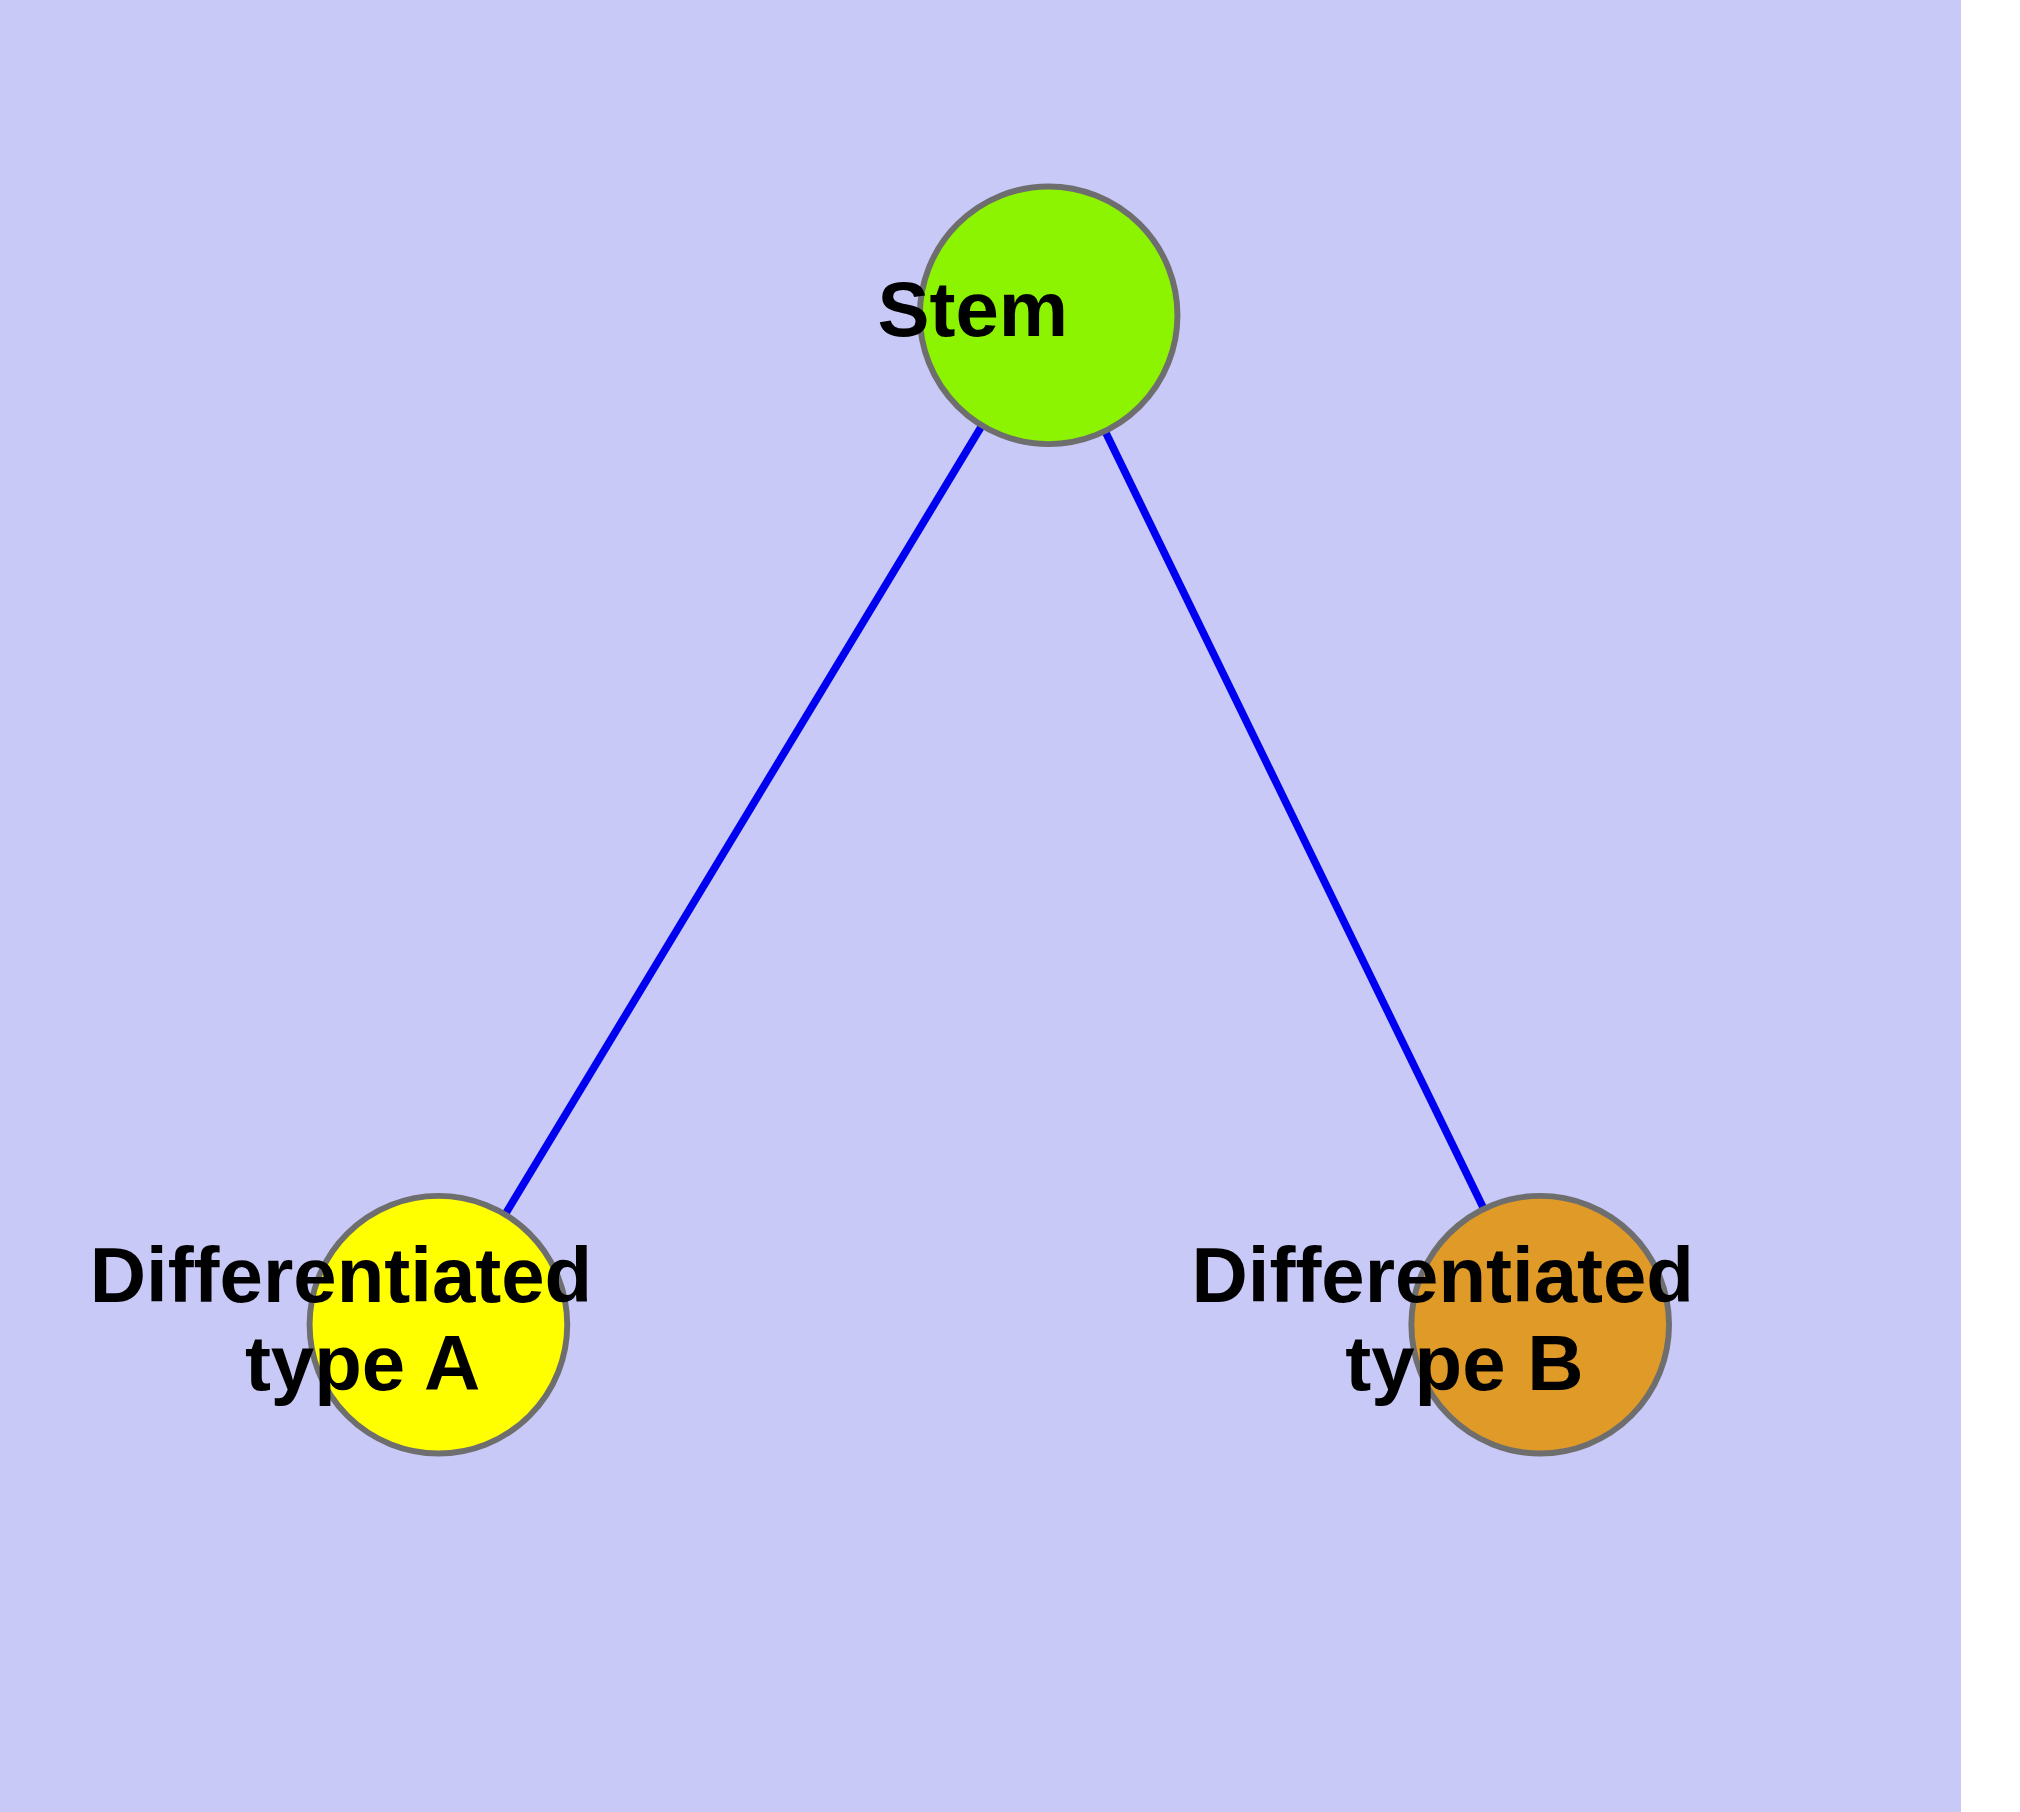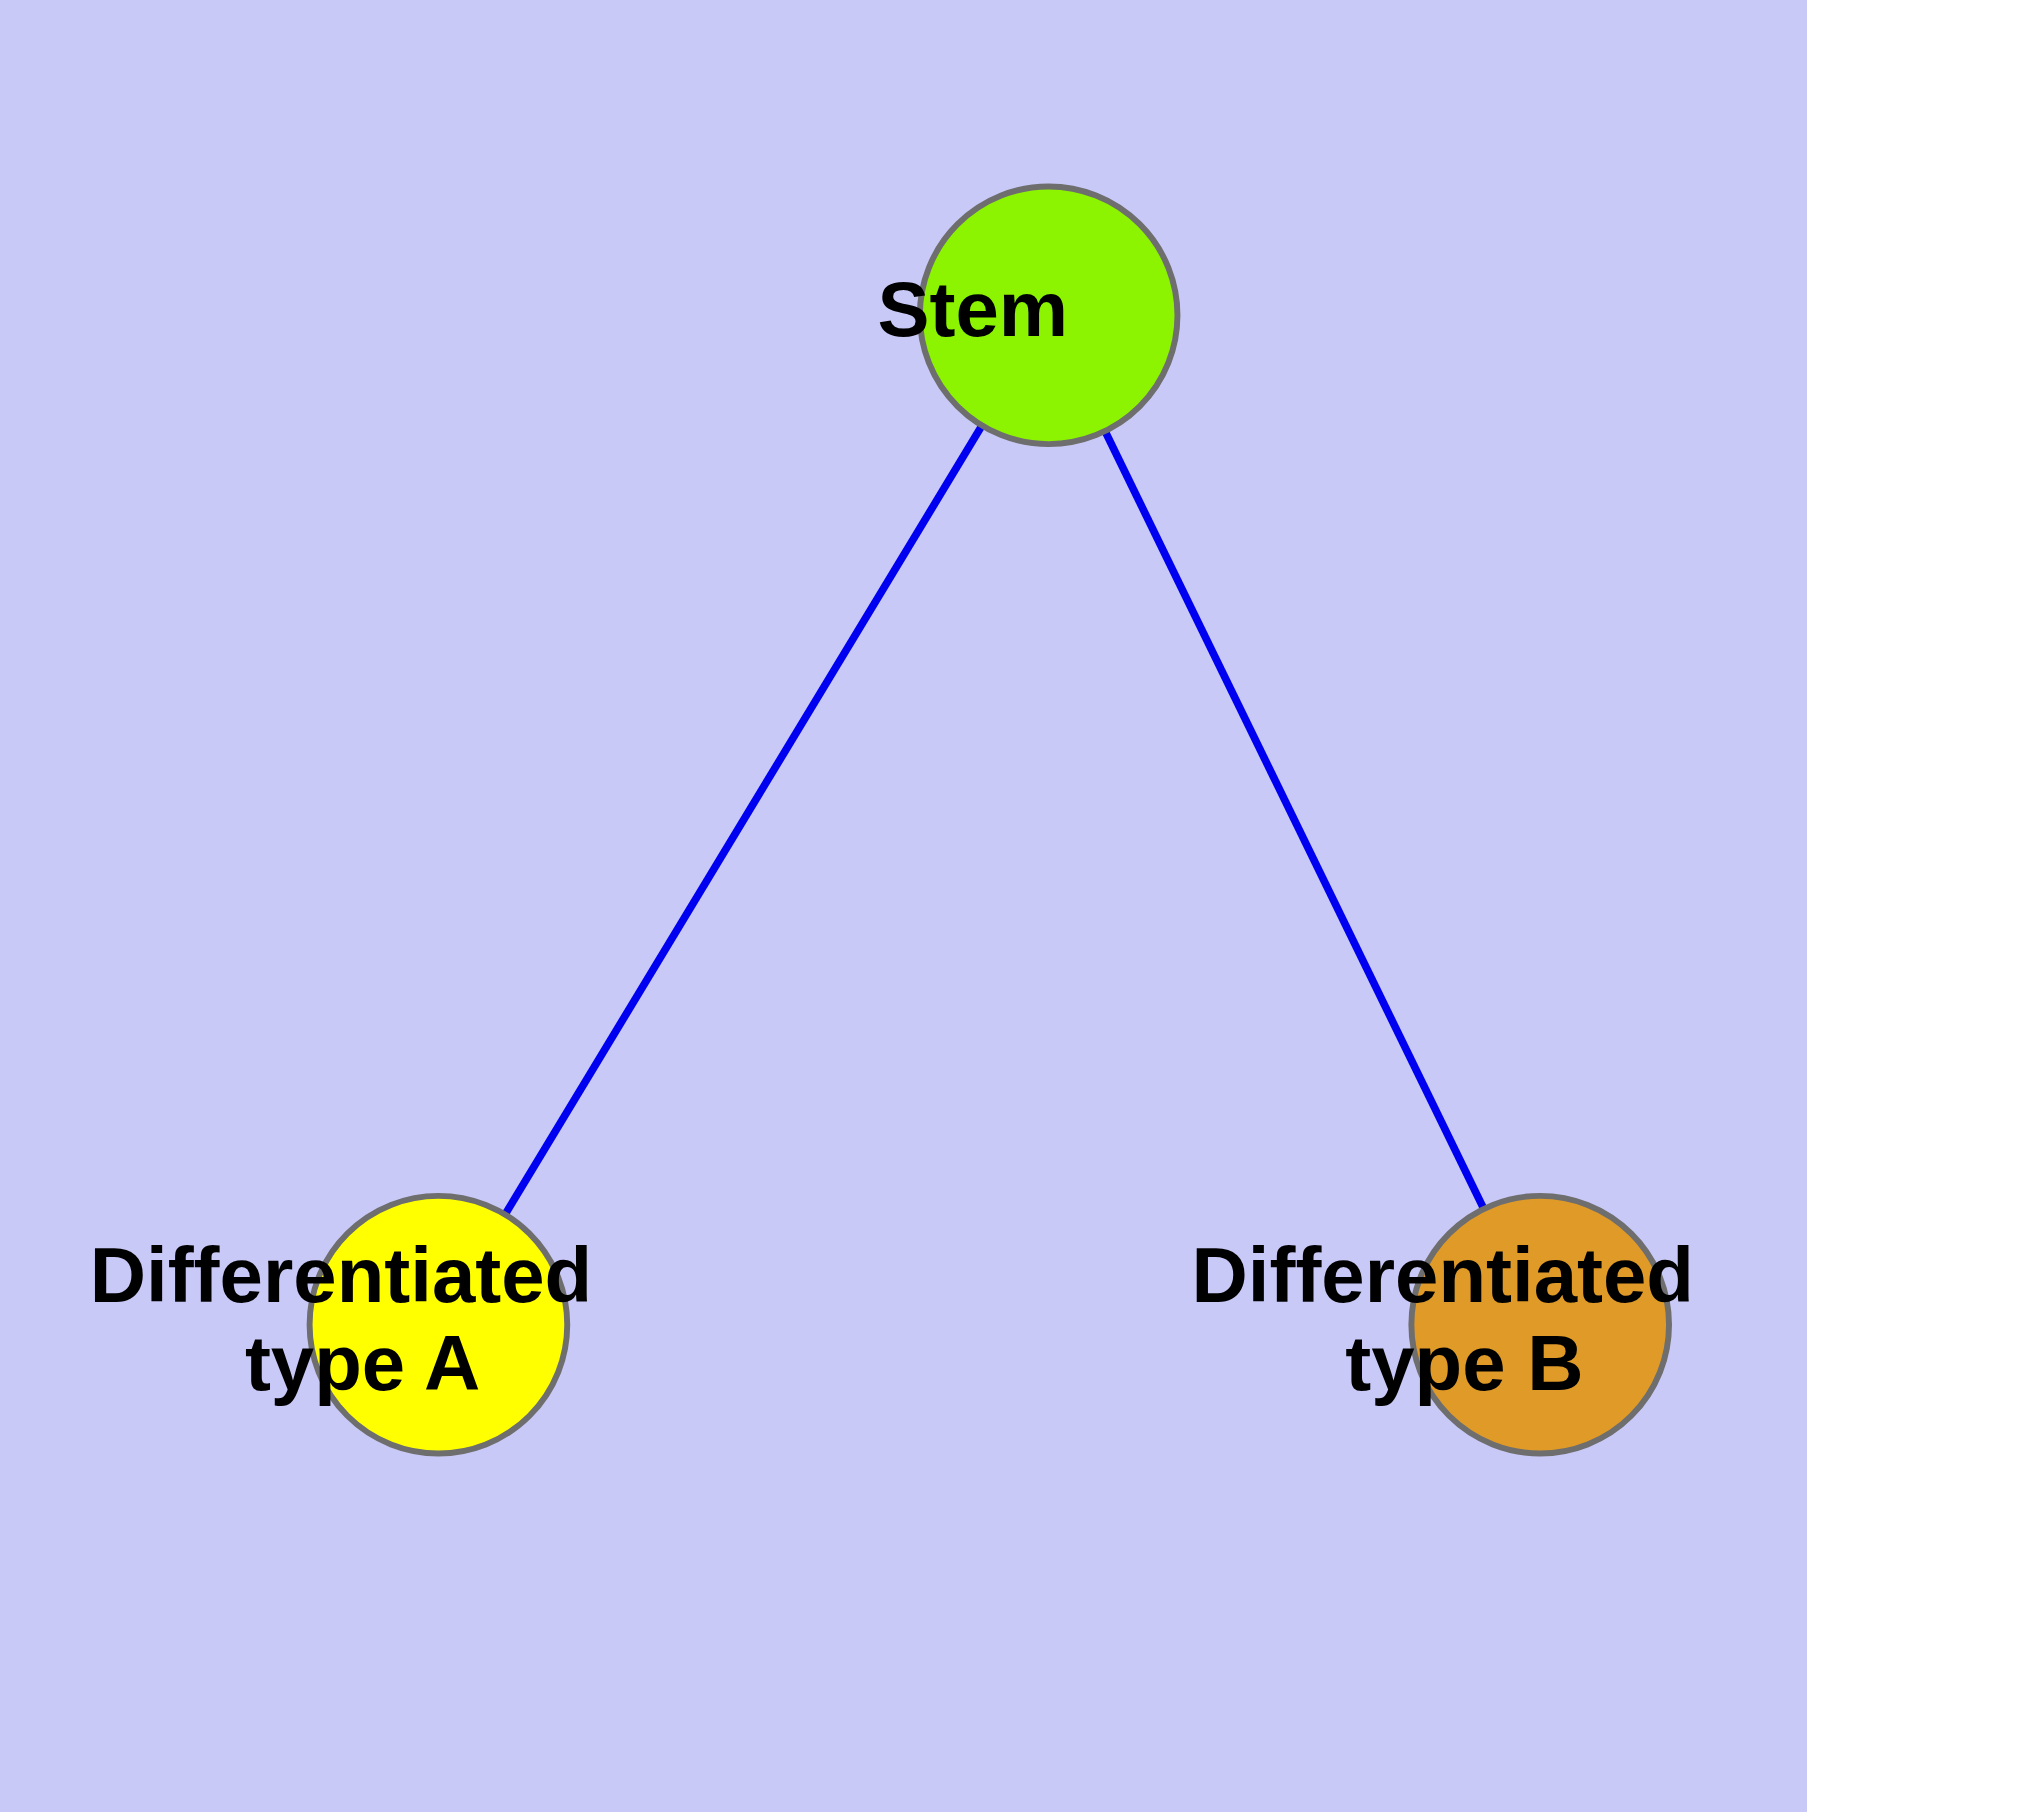--- a/index.html
+++ b/index.html
@@ -34,21 +34,21 @@
     font-weight: bold;
     fill: #000000;
     dominant-baseline: middle;
     text-anchor: middle;
     white-space: pre;
   }
 </style>
 </head>
 <body style="width: 2021px; height: 1812px;">
 
-<div id="canvas" style="width: 1807px; height: 1812px; background: rgb(201, 201, 247);">
+<div id="canvas" style="width: 1961px; height: 1812px; background: rgb(201, 201, 247);">
   <svg id="graph-svg" viewBox="0 0 2384 2138" style="width: 2021px; height: 1812px;">
 
     <rect id="bg-rect" x="0" y="0" width="2384" height="2138" fill="#c9c9f7"></rect>
 
     <g id="edges-layer">
       <line id="edge-stem-to-a" x1="1237" y1="372" x2="517" y2="1563" stroke="#0000f0" stroke-width="9" stroke-linecap="butt"></line>
       <line id="edge-stem-to-b" x1="1237" y1="372" x2="1817" y2="1563" stroke="#0000f0" stroke-width="9" stroke-linecap="butt"></line>
     </g>
 
     <g id="nodes-layer">

